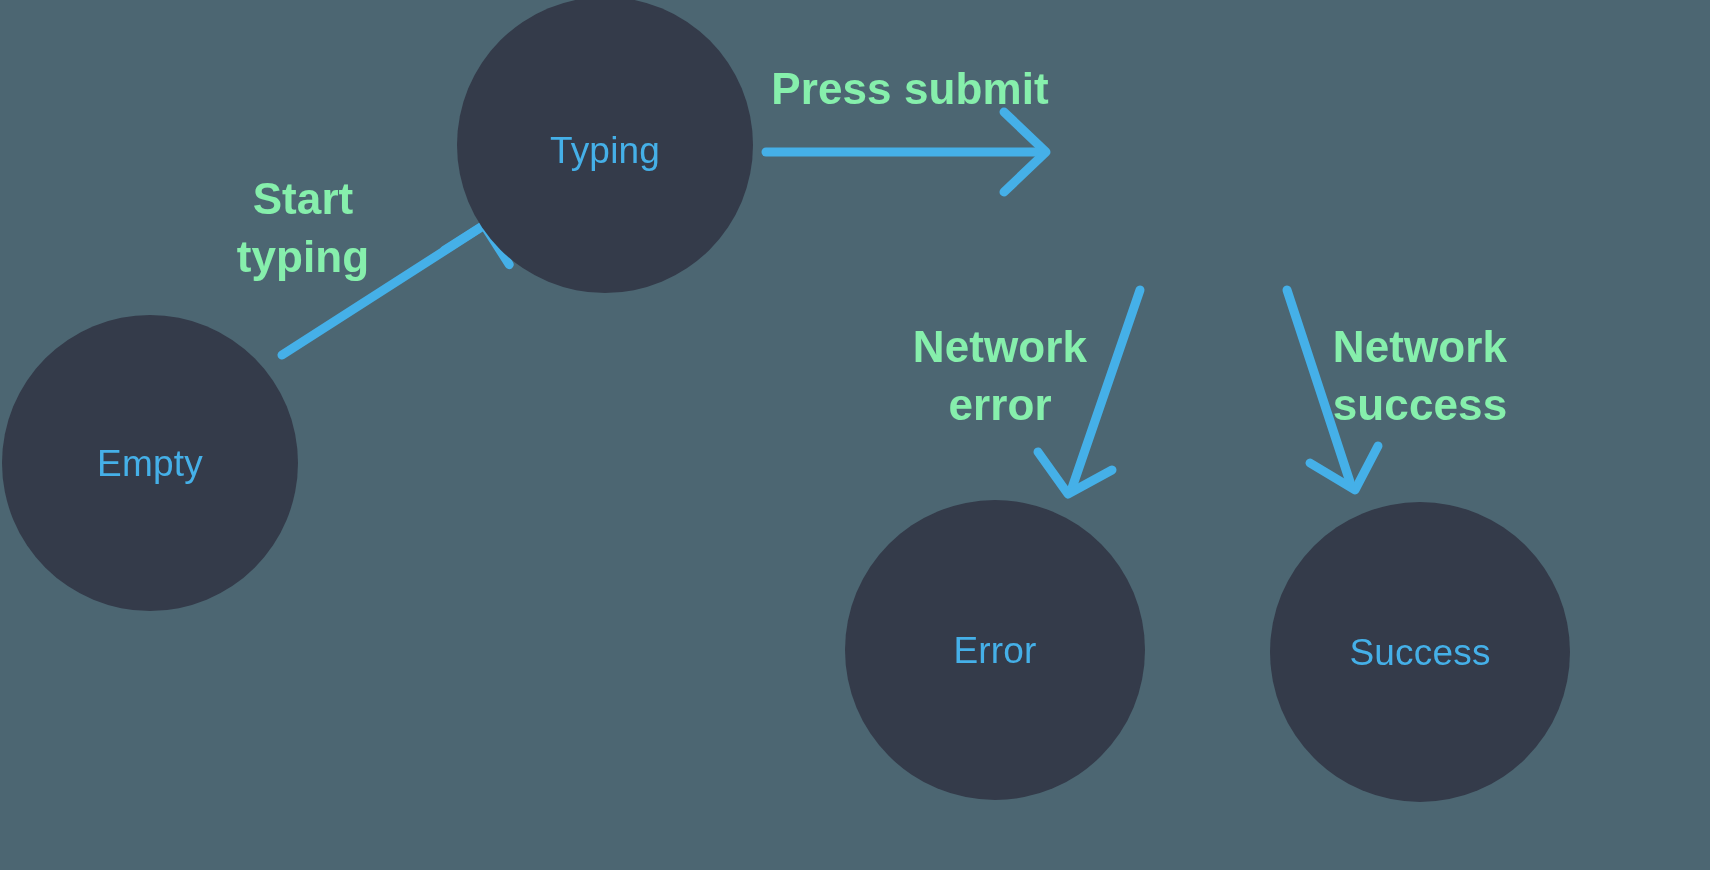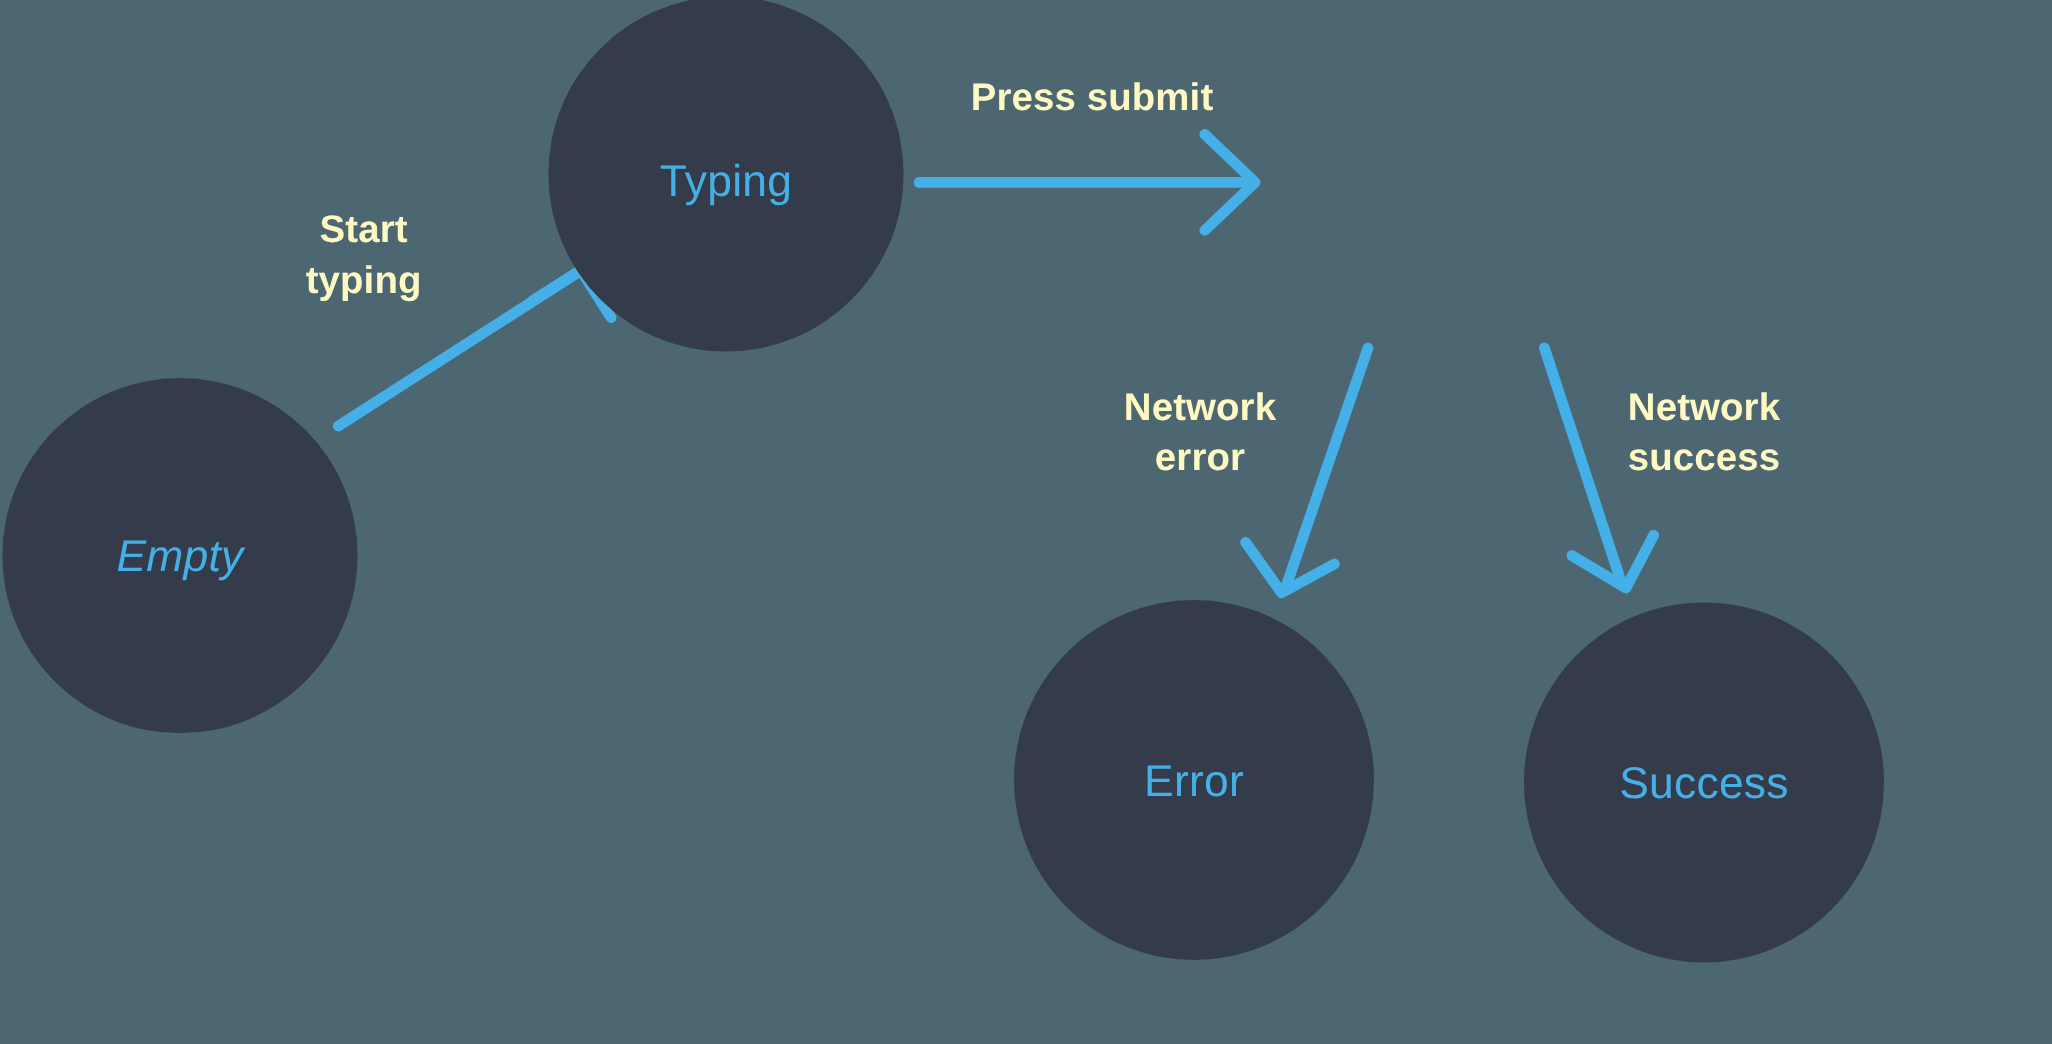--- a/index.html
+++ b/index.html
@@ -36,22 +36,22 @@
     color: #45b0e8;
     font-size: 37px;
     font-weight: 400;
     letter-spacing: 0.2px;
     white-space: nowrap;
     line-height: 1;
     text-align: center;
   }
   .edge-label {
     position: absolute;
-    color: #fef9c3;
-    font-size: 32px;
+    color: #86efac;
+    font-size: 44px;
     font-weight: 700;
     line-height: 1.32;
     text-align: center;
     white-space: pre-line;
     letter-spacing: 0.1px;
   }
 </style>
 </head>
 <body>
 
@@ -76,21 +76,21 @@
       </g>
 
       <g>
         <line x1="1287" y1="290" x2="1350" y2="482"></line>
         <polyline points="1310,463 1355,490 1378,446" fill="none"></polyline>
       </g>
 
     </g>
   </svg>
 
-  <div class="node" style="left:2px; top:315px; width:296px; height:296px;font-style:italic;">
+  <div class="node" style="left:2px; top:315px; width:296px; height:296px;">
     <span class="node-label">Empty</span>
   </div>
 
   <div class="node" style="left:457px; top:-3px; width:296px; height:296px;">
     <span class="node-label" style="position:relative; top:5px;">Typing</span>
   </div>
 
 
   <div class="node" style="left:845px; top:500px; width:300px; height:300px;">
     <span class="node-label">Error</span>

